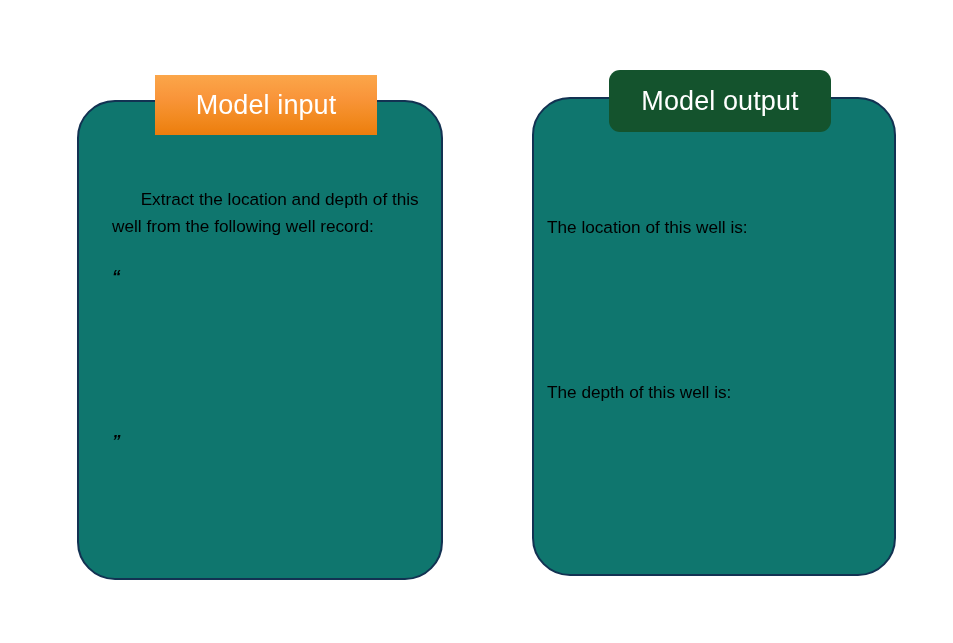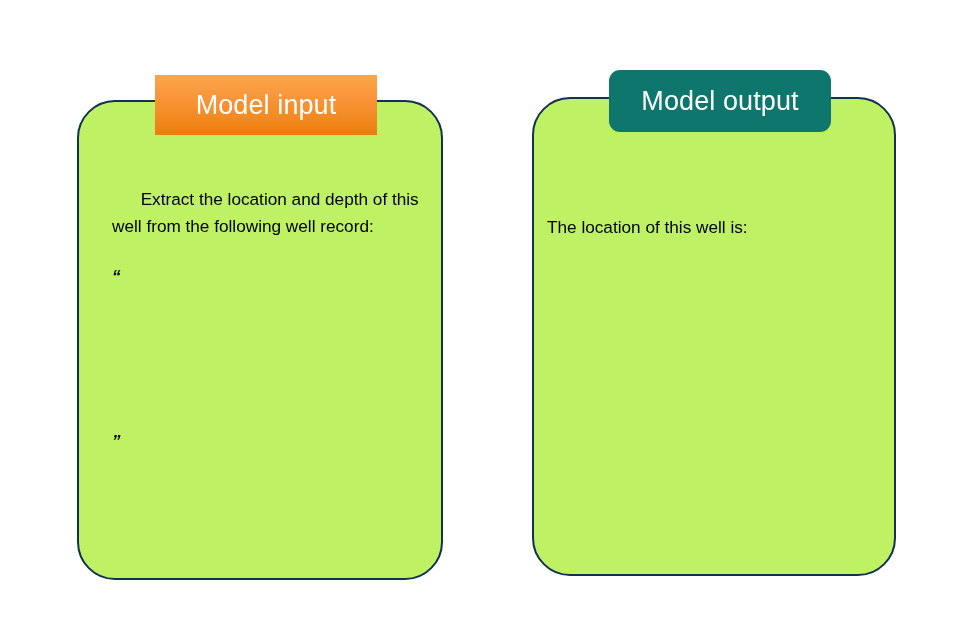--- a/index.html
+++ b/index.html
@@ -17,21 +17,21 @@
   }
 
   .stage {
     position: absolute;
     inset: 0;
   }
 
   
   .panel {
     position: absolute;
-    background: #bef264;
+    background: #0f766e;
     border: 2px solid #123252;
     box-sizing: border-box;
   }
   .panel-input {
     left: 77px;
     top: 100px;
     width: 366px;
     height: 480px;
     border-radius: 38px;
   }
@@ -97,21 +97,21 @@
                 #F9953A 38%,
                 #F28A20 72%,
                 #EC7D0C 100%);
   }
   .badge-output {
     left: 609px;
     top: 70px;
     width: 222px;
     height: 62px;
     border-radius: 11px;
-    background: #0f766e;
+    background: #14532d;
   }
 </style>
 </head>
 <body>
 
 <div class="stage">
 
   <div class="panel panel-input">
     <div class="panel-body">
       <span>Extract the location and depth of this well from the following well record:</span>
@@ -122,20 +122,21 @@
   </div>
 
   <div class="badge badge-input">
     <span>Model input</span>
   </div>
 
   <div class="panel panel-output">
     <div class="panel-body">
       <span class="out-line">The location of this well is:</span>
       <div class="out-gap"></div>
+      <span class="out-line">The depth of this well is:</span>
     </div>
   </div>
 
   <div class="badge badge-output">
     <span>Model output</span>
   </div>
 
 </div>
 
 </body></html>

